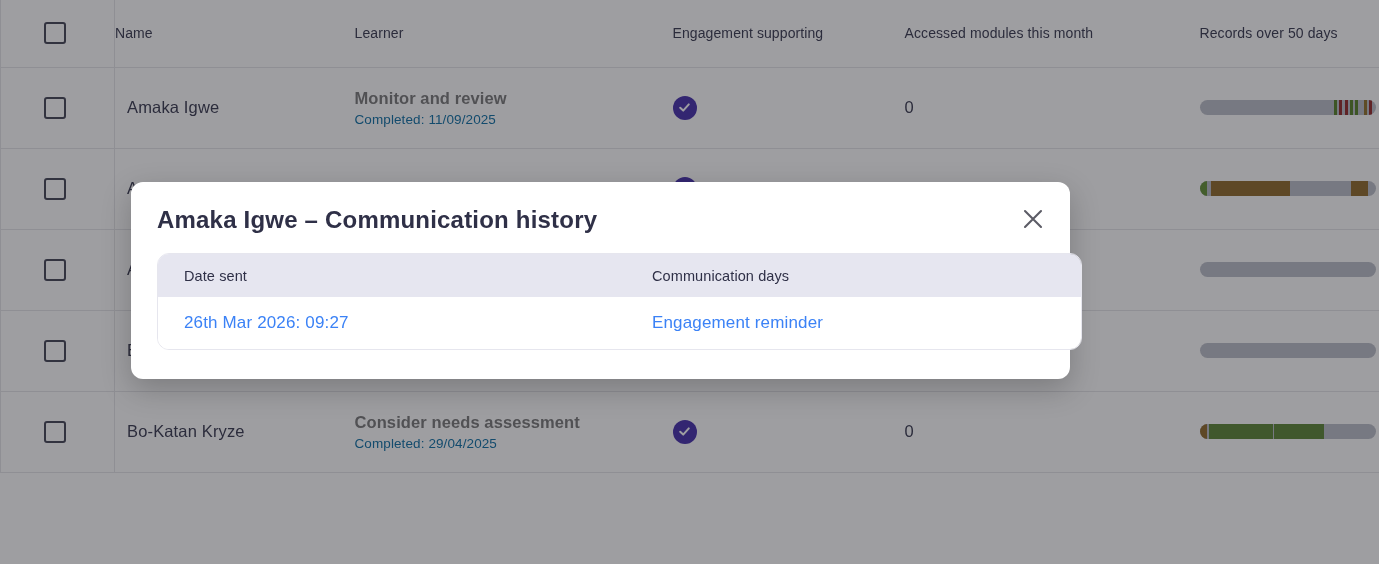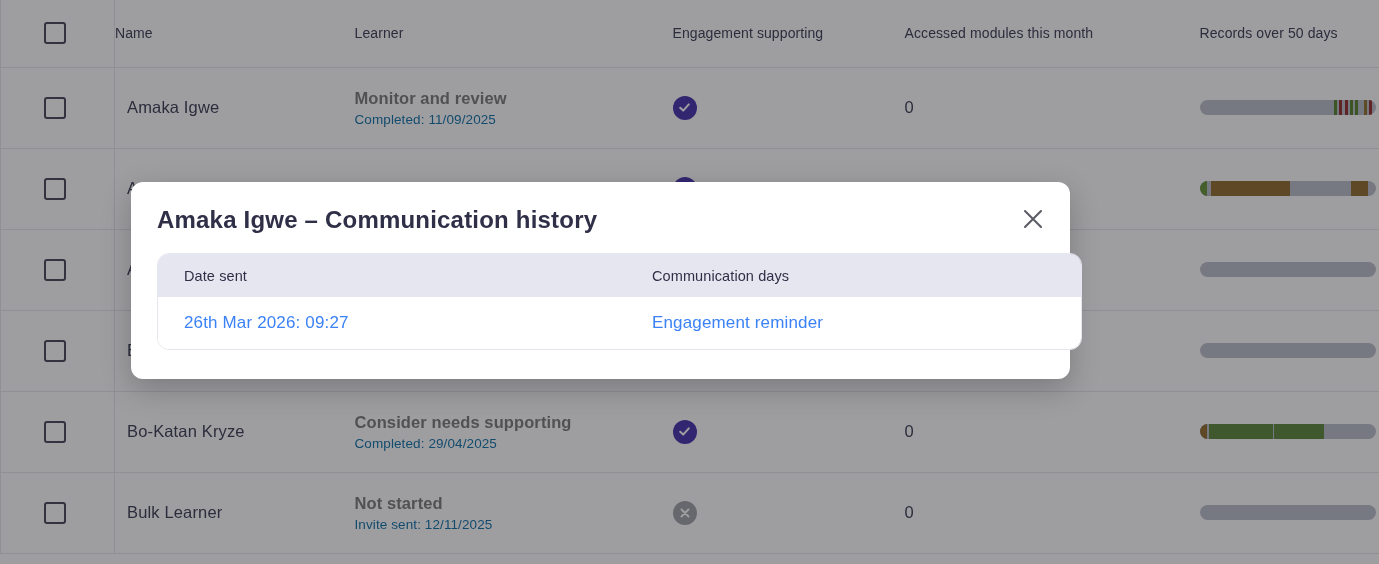--- a/index.html
+++ b/index.html
@@ -303,54 +303,35 @@
             <td>
               <div class="recbar"></div>
             </td>
           </tr>
           <tr>
             <td>
               <span class="chk"></span>
             </td>
             <td class="cell-pad-name">Bo-Katan Kryze</td>
             <td>
-              <div class="status-main">Consider needs supporting</div>
+              <div class="status-main">Consider needs assessment</div>
               <div class="status-sub">Completed: 29/04/2025</div>
             </td>
             <td><span class="badge yes">
                 <svg width="13" height="13" viewBox="0 0 13 13" aria-hidden="true">
                   <path d="M2.2 6.8 L5.2 9.6 L10.8 3.4" fill="none" stroke="#ffffff" stroke-width="2" stroke-linecap="round" stroke-linejoin="round"></path>
                 </svg>
               </span></td>
             <td>0</td>
             <td>
               <div class="recbar">
                 <span class="seg" style="left:0%;width:4%;background:#8a6320;"></span>
                 <span class="seg" style="left:5.5%;width:36%;background:#55802c;"></span>
                 <span class="seg" style="left:42.5%;width:28%;background:#55802c;"></span>
               </div>
-            </td>
-          </tr>
-          <tr>
-            <td>
-              <span class="chk"></span>
-            </td>
-            <td class="cell-pad-name">Bulk Learner</td>
-            <td>
-              <div class="status-main">Not started</div>
-              <div class="status-sub">Invite sent: 12/11/2025</div>
-            </td>
-            <td><span class="badge no">
-                <svg width="12" height="12" viewBox="0 0 12 12" aria-hidden="true">
-                  <path d="M2.5 2.5 L9.5 9.5 M9.5 2.5 L2.5 9.5" stroke="#ffffff" stroke-width="1.9" stroke-linecap="round"></path>
-                </svg>
-              </span></td>
-            <td>0</td>
-            <td>
-              <div class="recbar"></div>
             </td>
           </tr>
         </tbody>
     </table>
   </div>
 
   <div class="overlay"></div>
 
   <div class="modal">
     <div class="modal-title">Amaka Igwe – Communication history</div>

